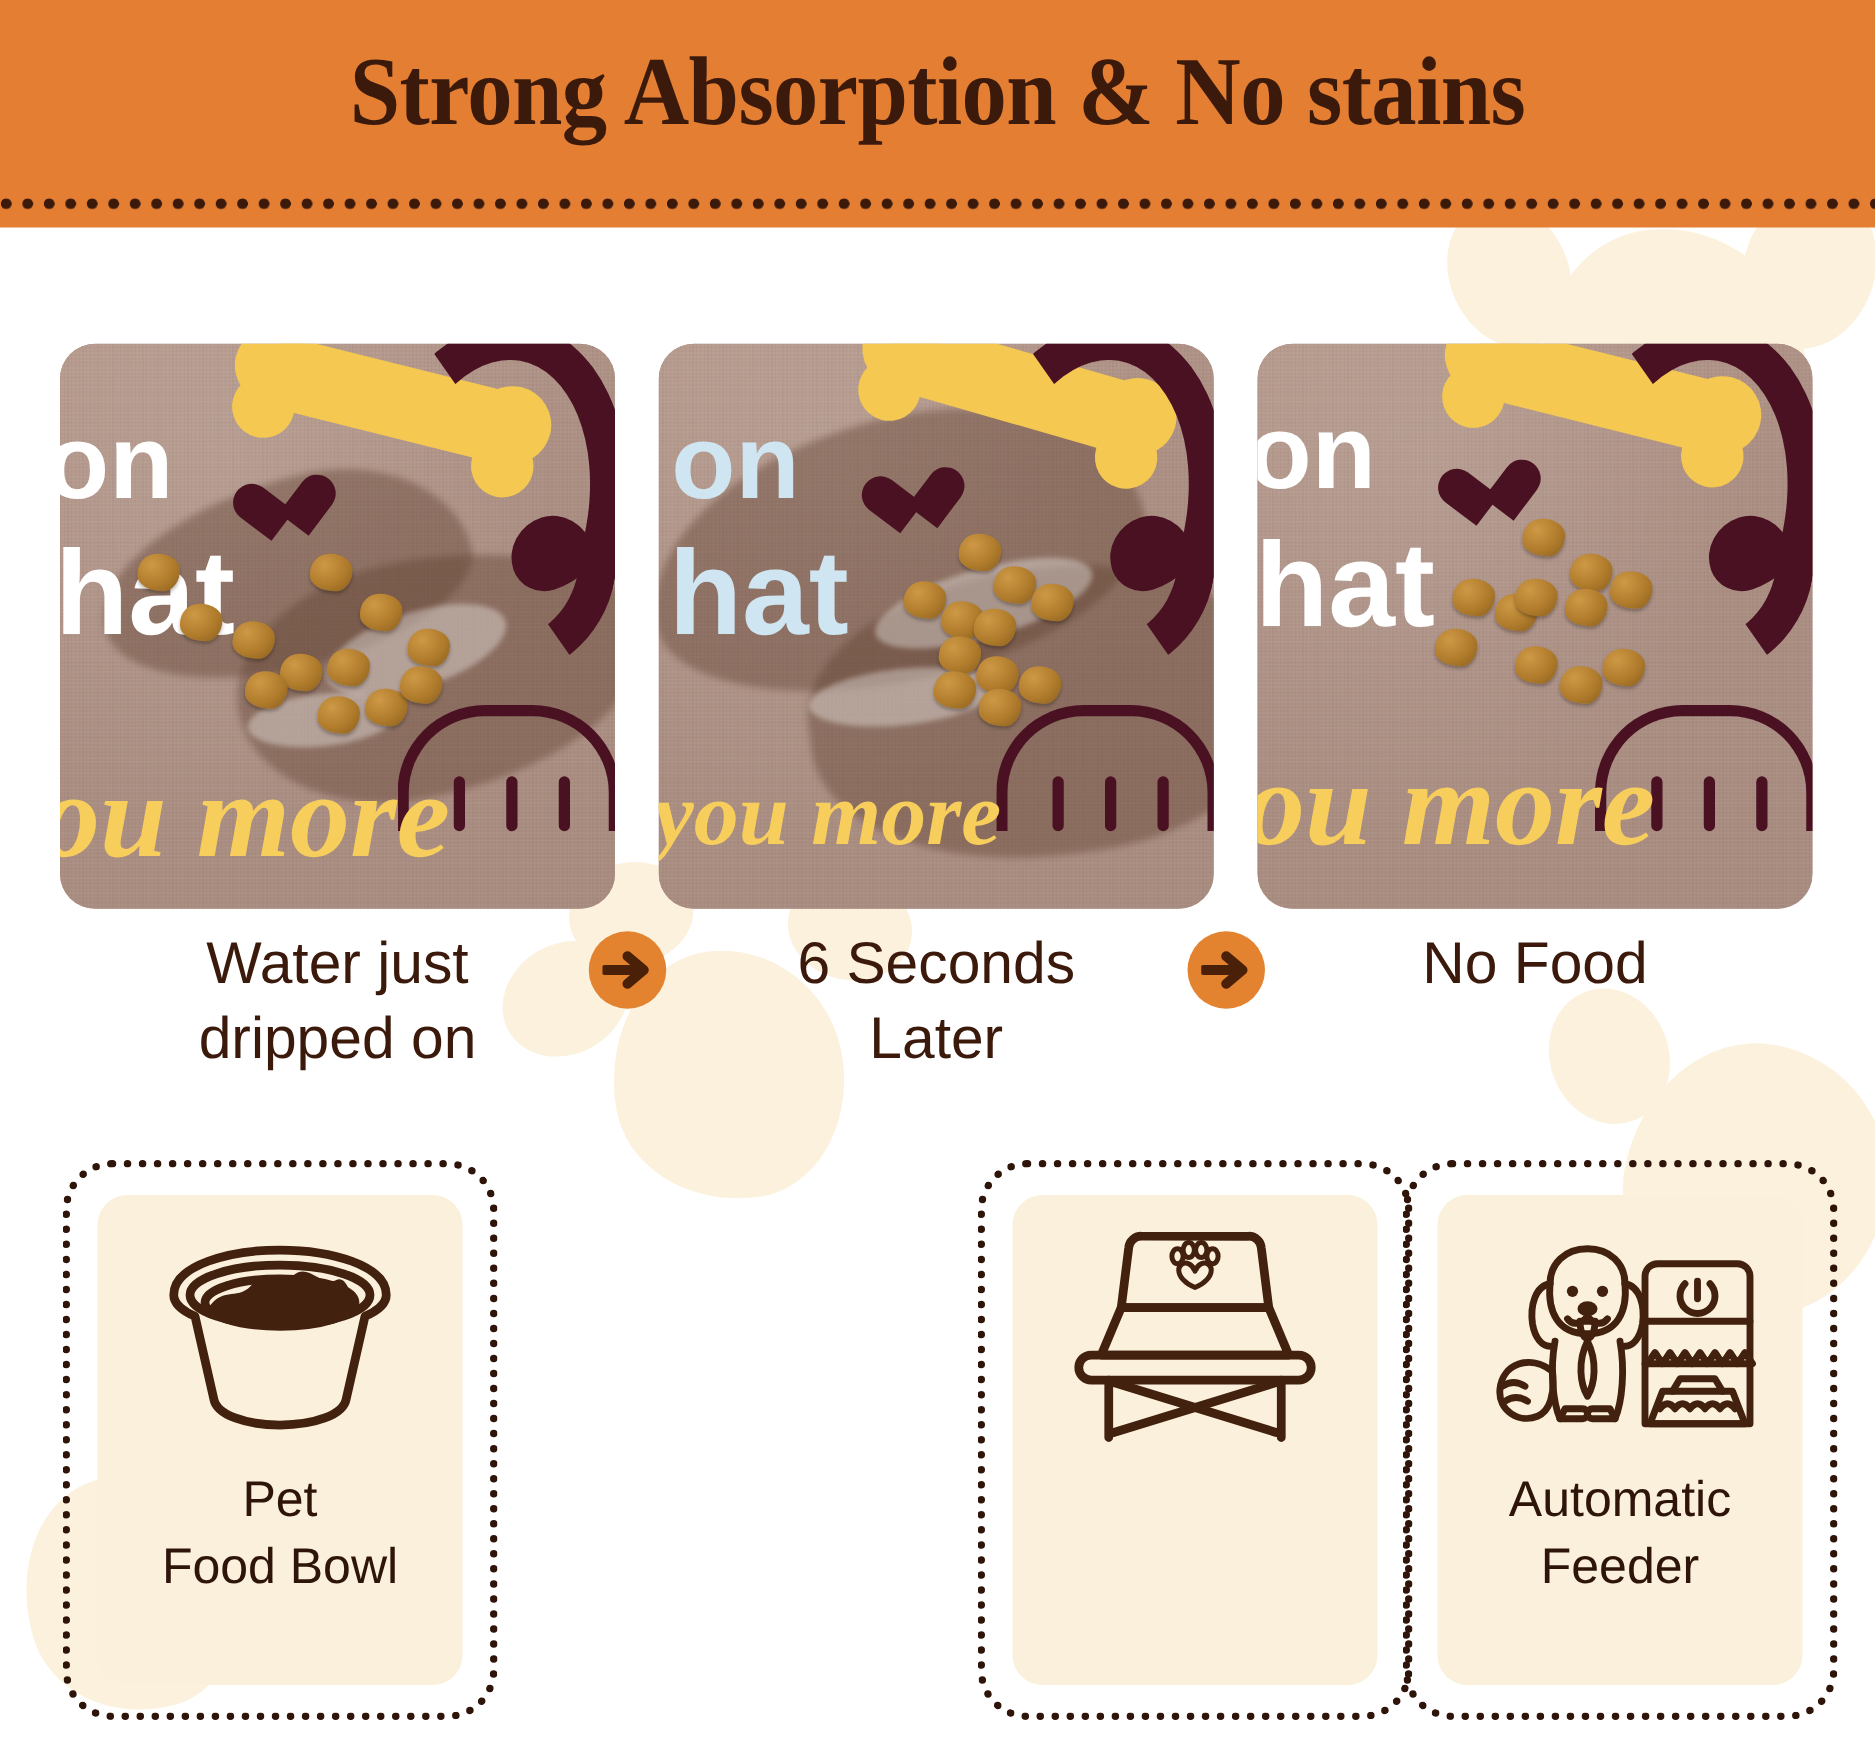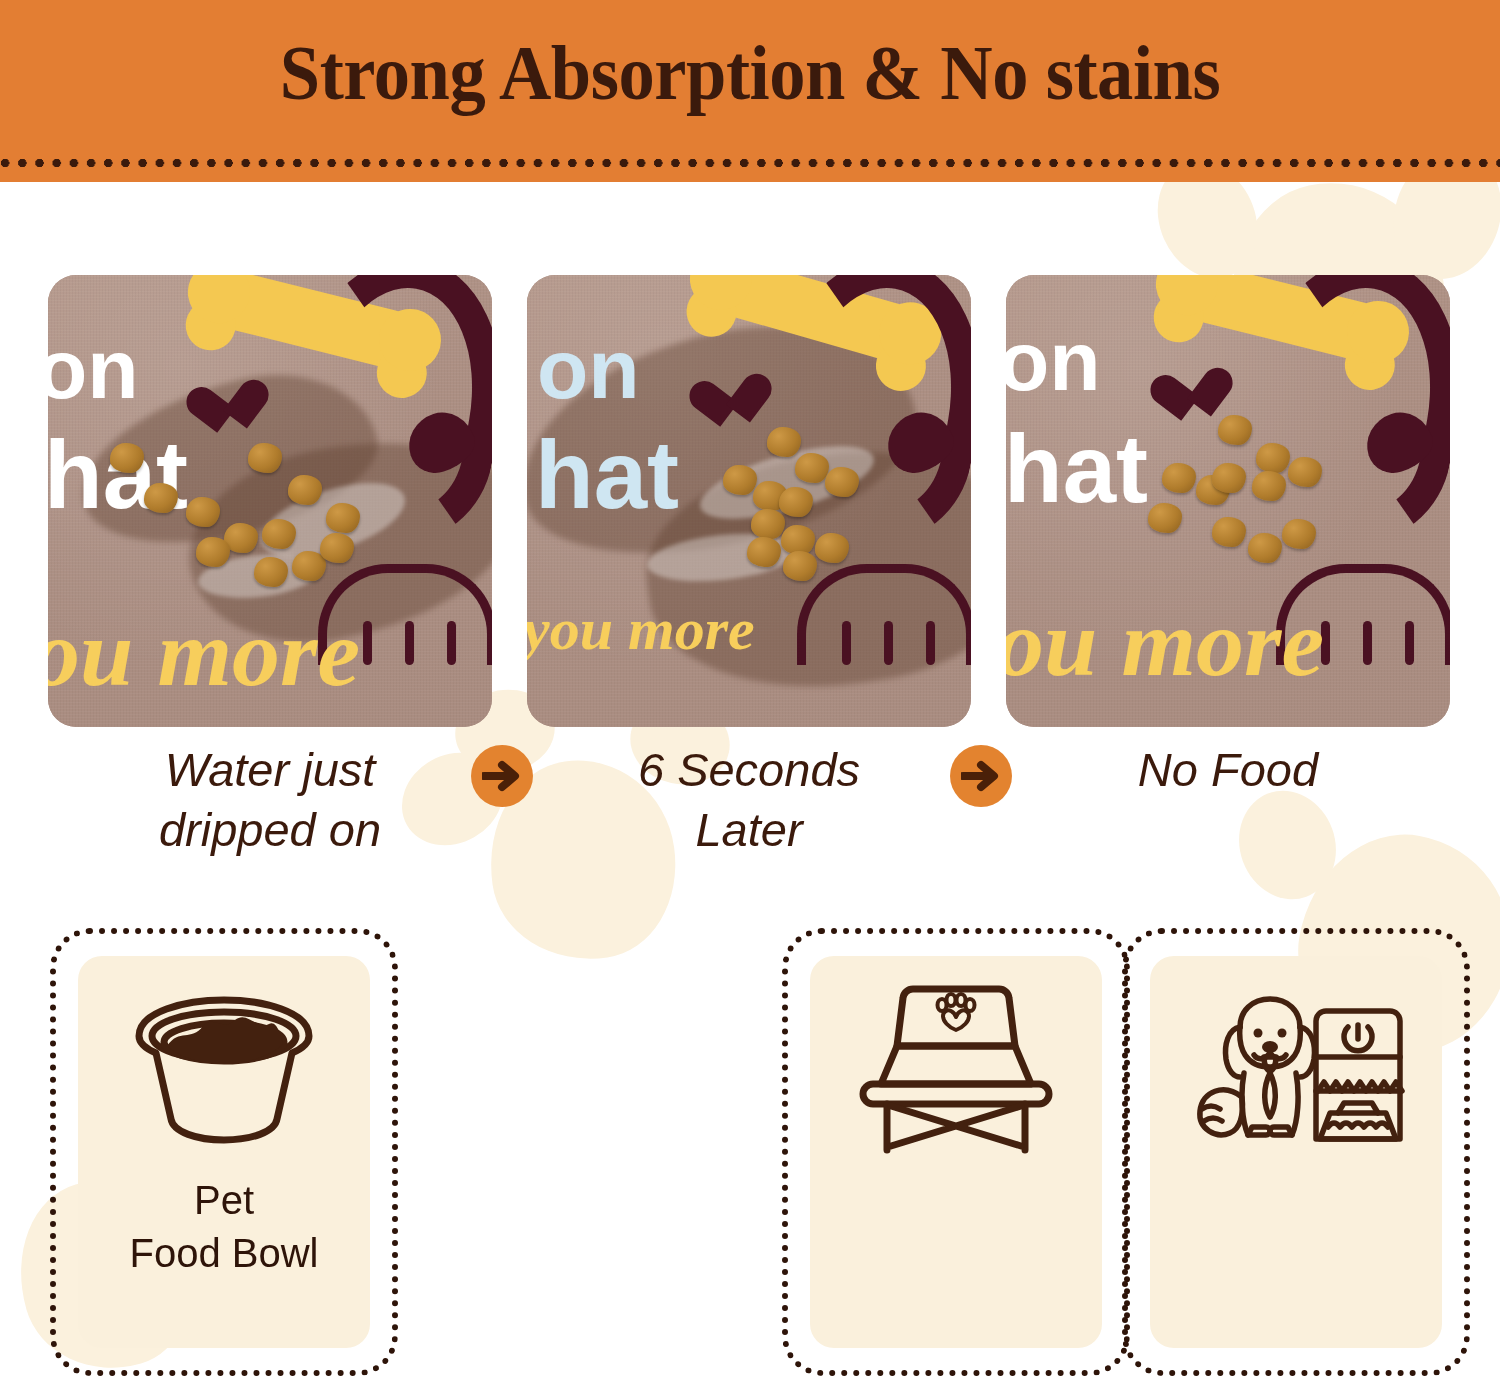--- a/index.html
+++ b/index.html
@@ -169,21 +169,21 @@
   }
   .arrow-badge.a1{ left:471px; }
   .arrow-badge.a2{ left:950px; }
   .arrow-badge svg{ display:block; }
 
   
   #caption-row{ position:absolute; left:0; top:740px; width:1500px; z-index:2; }
   .caption{
     position:absolute; top:0; width:444px; text-align:center;
     font-family:"Liberation Sans", sans-serif;
-    font-size:47px; font-weight:400; line-height:1.28; color:#3B1A0C;font-style:italic;
+    font-size:47px; font-weight:400; line-height:1.28; color:#3B1A0C;
   }
   .caption.c1{ left:48px; }
   .caption.c2{ left:527px; }
   .caption.c3{ left:1006px; }
 
   
   #feature-row{ position:absolute; left:0; top:928px; width:1500px; height:448px; z-index:2; }
   .feature-card{
     position:absolute; top:0; width:348px; height:448px;
     border:6px dotted #2E1409; border-radius:40px;
@@ -289,21 +289,21 @@
     <div class="ear"></div>
     <div class="ear-fill"></div>
     <div class="dogpaw">
         <i></i>
         <i></i>
         <i></i>
       </div>
 
     <span class="mat-word blue" style="left:10px; top:52px; font-size:84px;">on</span>
     <span class="mat-word blue" style="left:8px; top:152px; font-size:96px;">hat</span>
-    <span class="mat-script" style="left:-4px; top:324px; font-size:60px;">you more</span>
+    <span class="mat-script" style="left:-4px; top:340px; font-size:72px;">you more</span>
 
     <div class="kibble" style="left:240px; top:152px;"></div>
     <div class="kibble" style="left:268px; top:178px;"></div>
     <div class="kibble" style="left:298px; top:192px;"></div>
     <div class="kibble" style="left:196px; top:190px;"></div>
     <div class="kibble" style="left:226px; top:206px;"></div>
     <div class="kibble" style="left:252px; top:212px;"></div>
     <div class="kibble" style="left:224px; top:234px;"></div>
     <div class="kibble" style="left:254px; top:250px;"></div>
     <div class="kibble" style="left:220px; top:262px;"></div>
@@ -436,15 +436,17 @@
             <path d="M140 110 l6 -9 l6 9 l6 -9 l6 9 l6 -9 l6 9 l6 -9 l6 9 l6 -9 l6 9 l6 -9 l6 9 l6 -9 l6 9"></path>
             <path d="M142 158 l10 -26 h56 l10 26 Z"></path>
             <path d="M160 132 l6 -10 h28 l6 10"></path>
             <path d="M150 146 q6 -8 12 0 q6 -8 12 0 q6 -8 12 0 q6 -8 12 0 q6 -8 12 0"></path>
 
             <path d="M180 44 v14" stroke-width="5.5"></path>
             <path d="M170 46 a14 14 0 1 0 20 0" stroke-width="5.5"></path>
           </g>
         </svg>
       </div>
+      <div class="card-label">Automatic
+Feeder</div>
     </div>
   </div>
 </div>
 
 </body></html>

